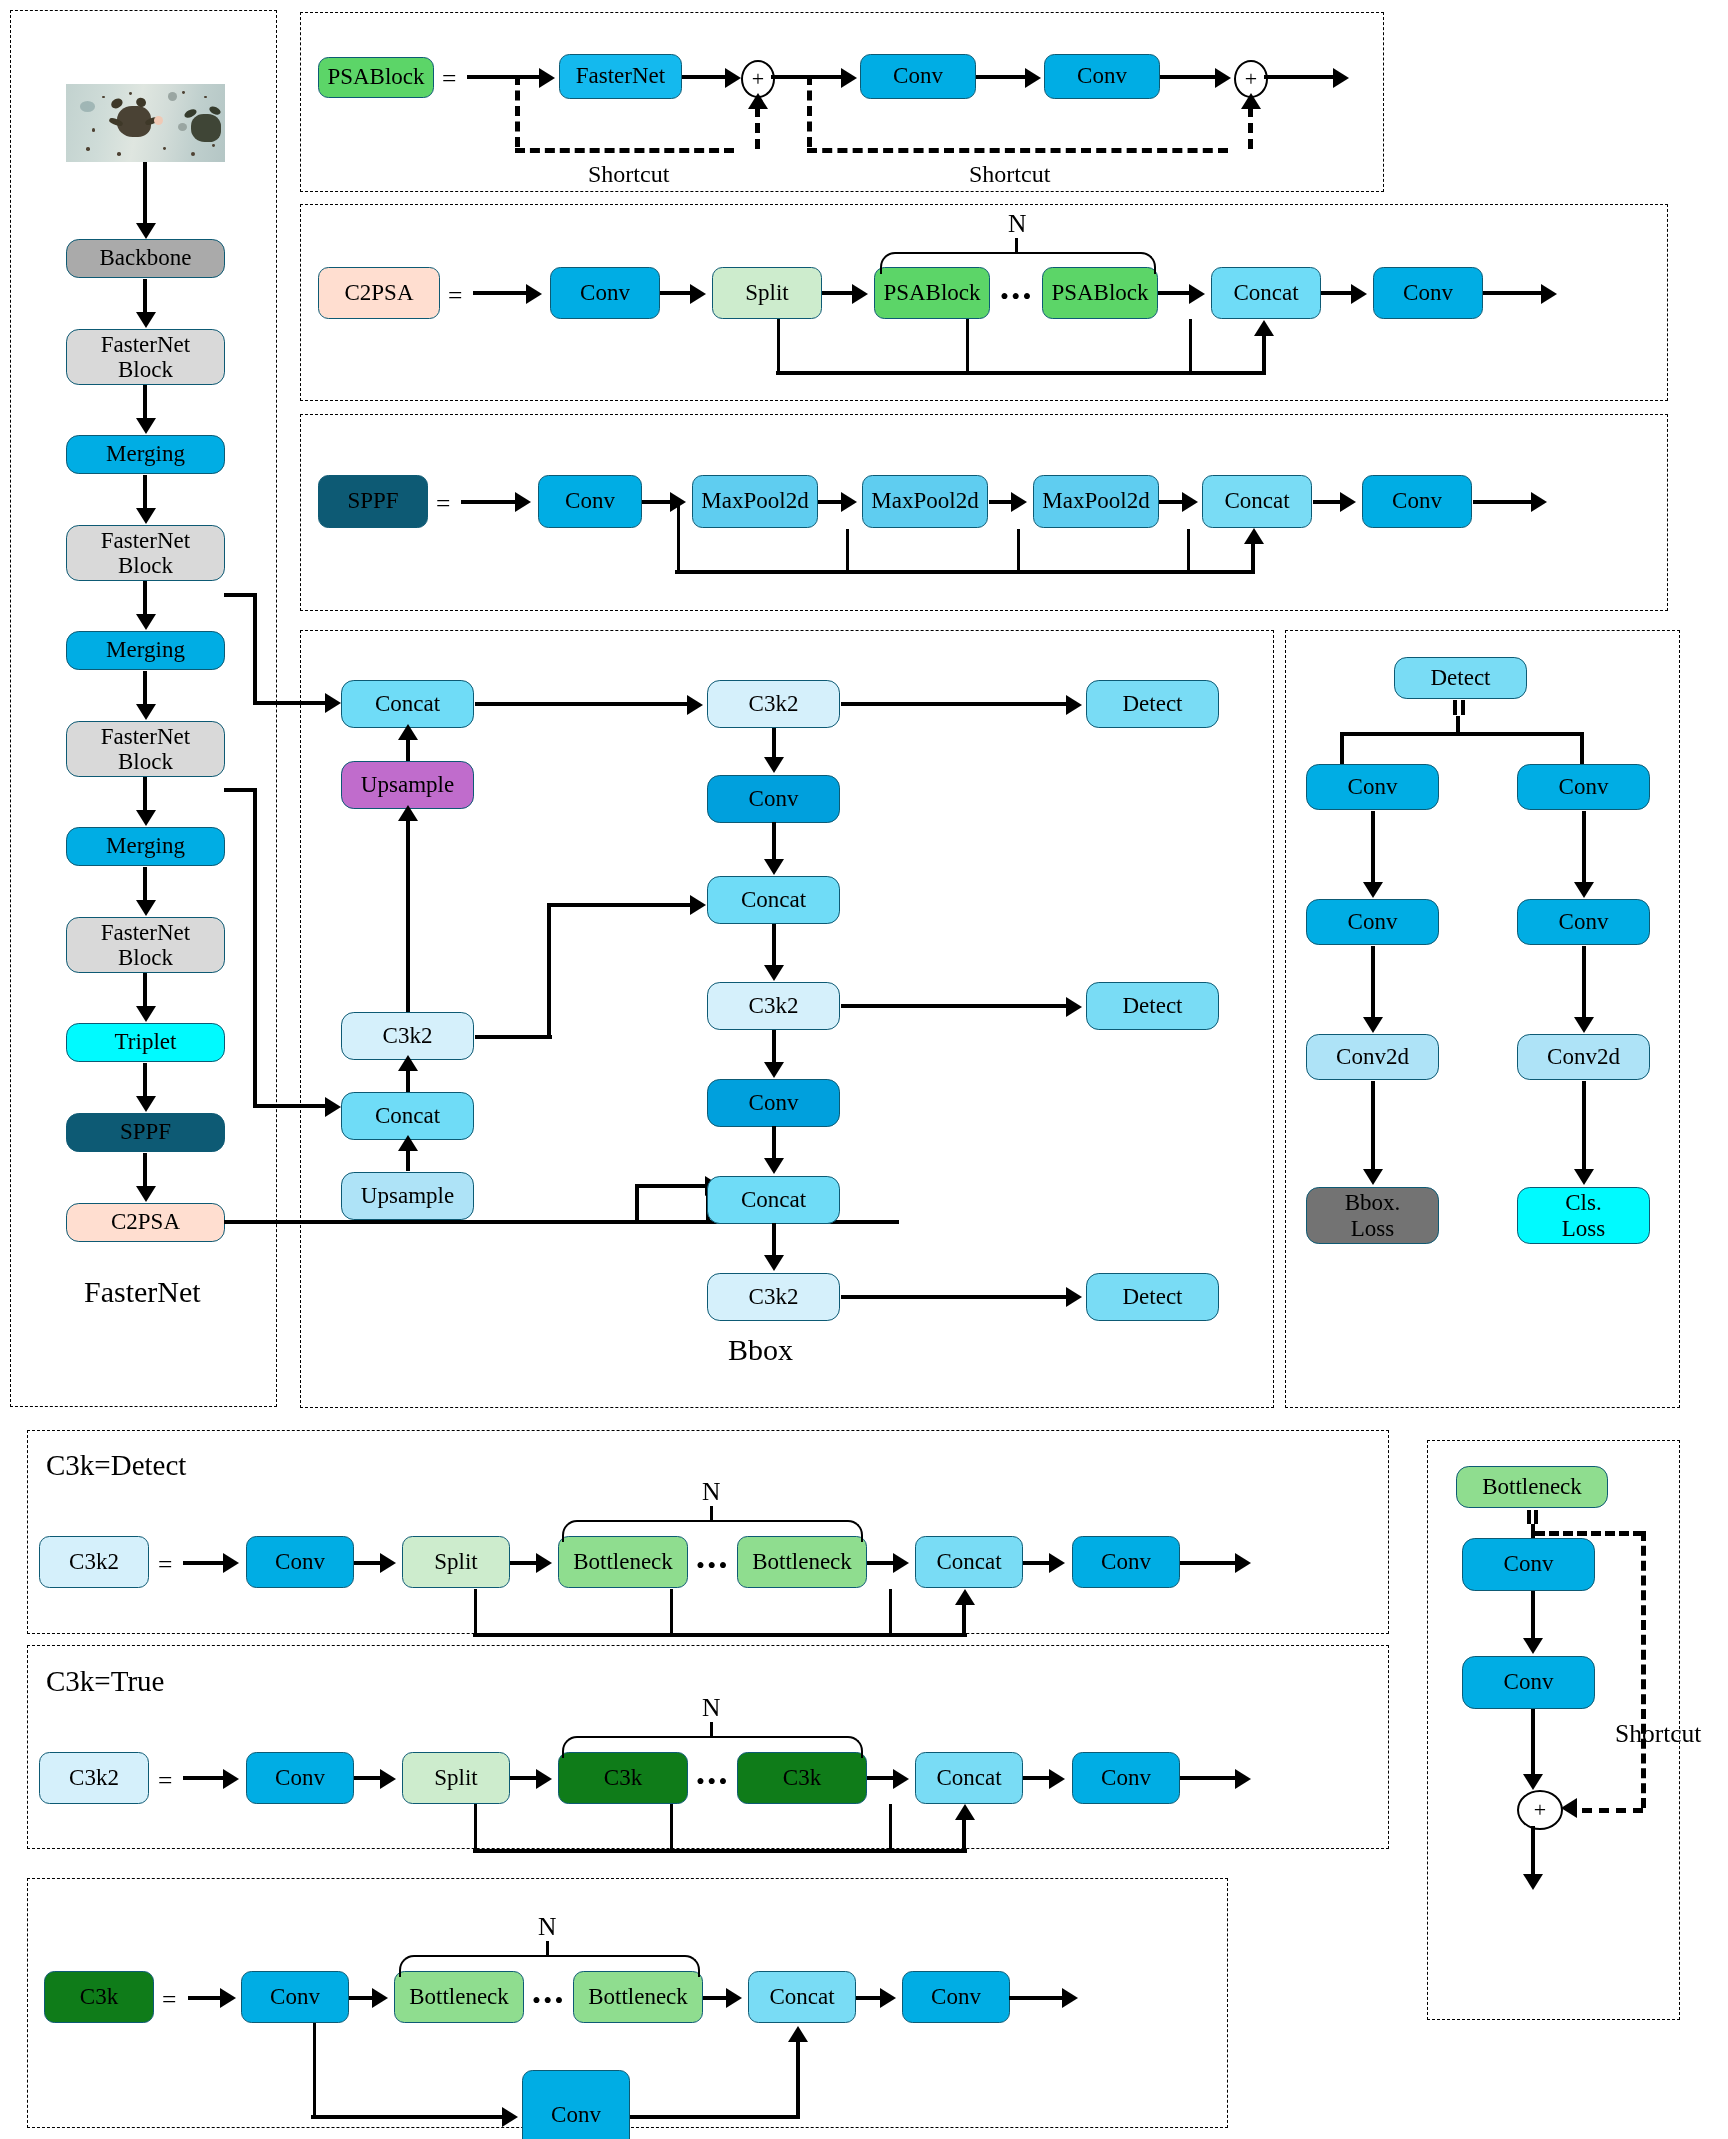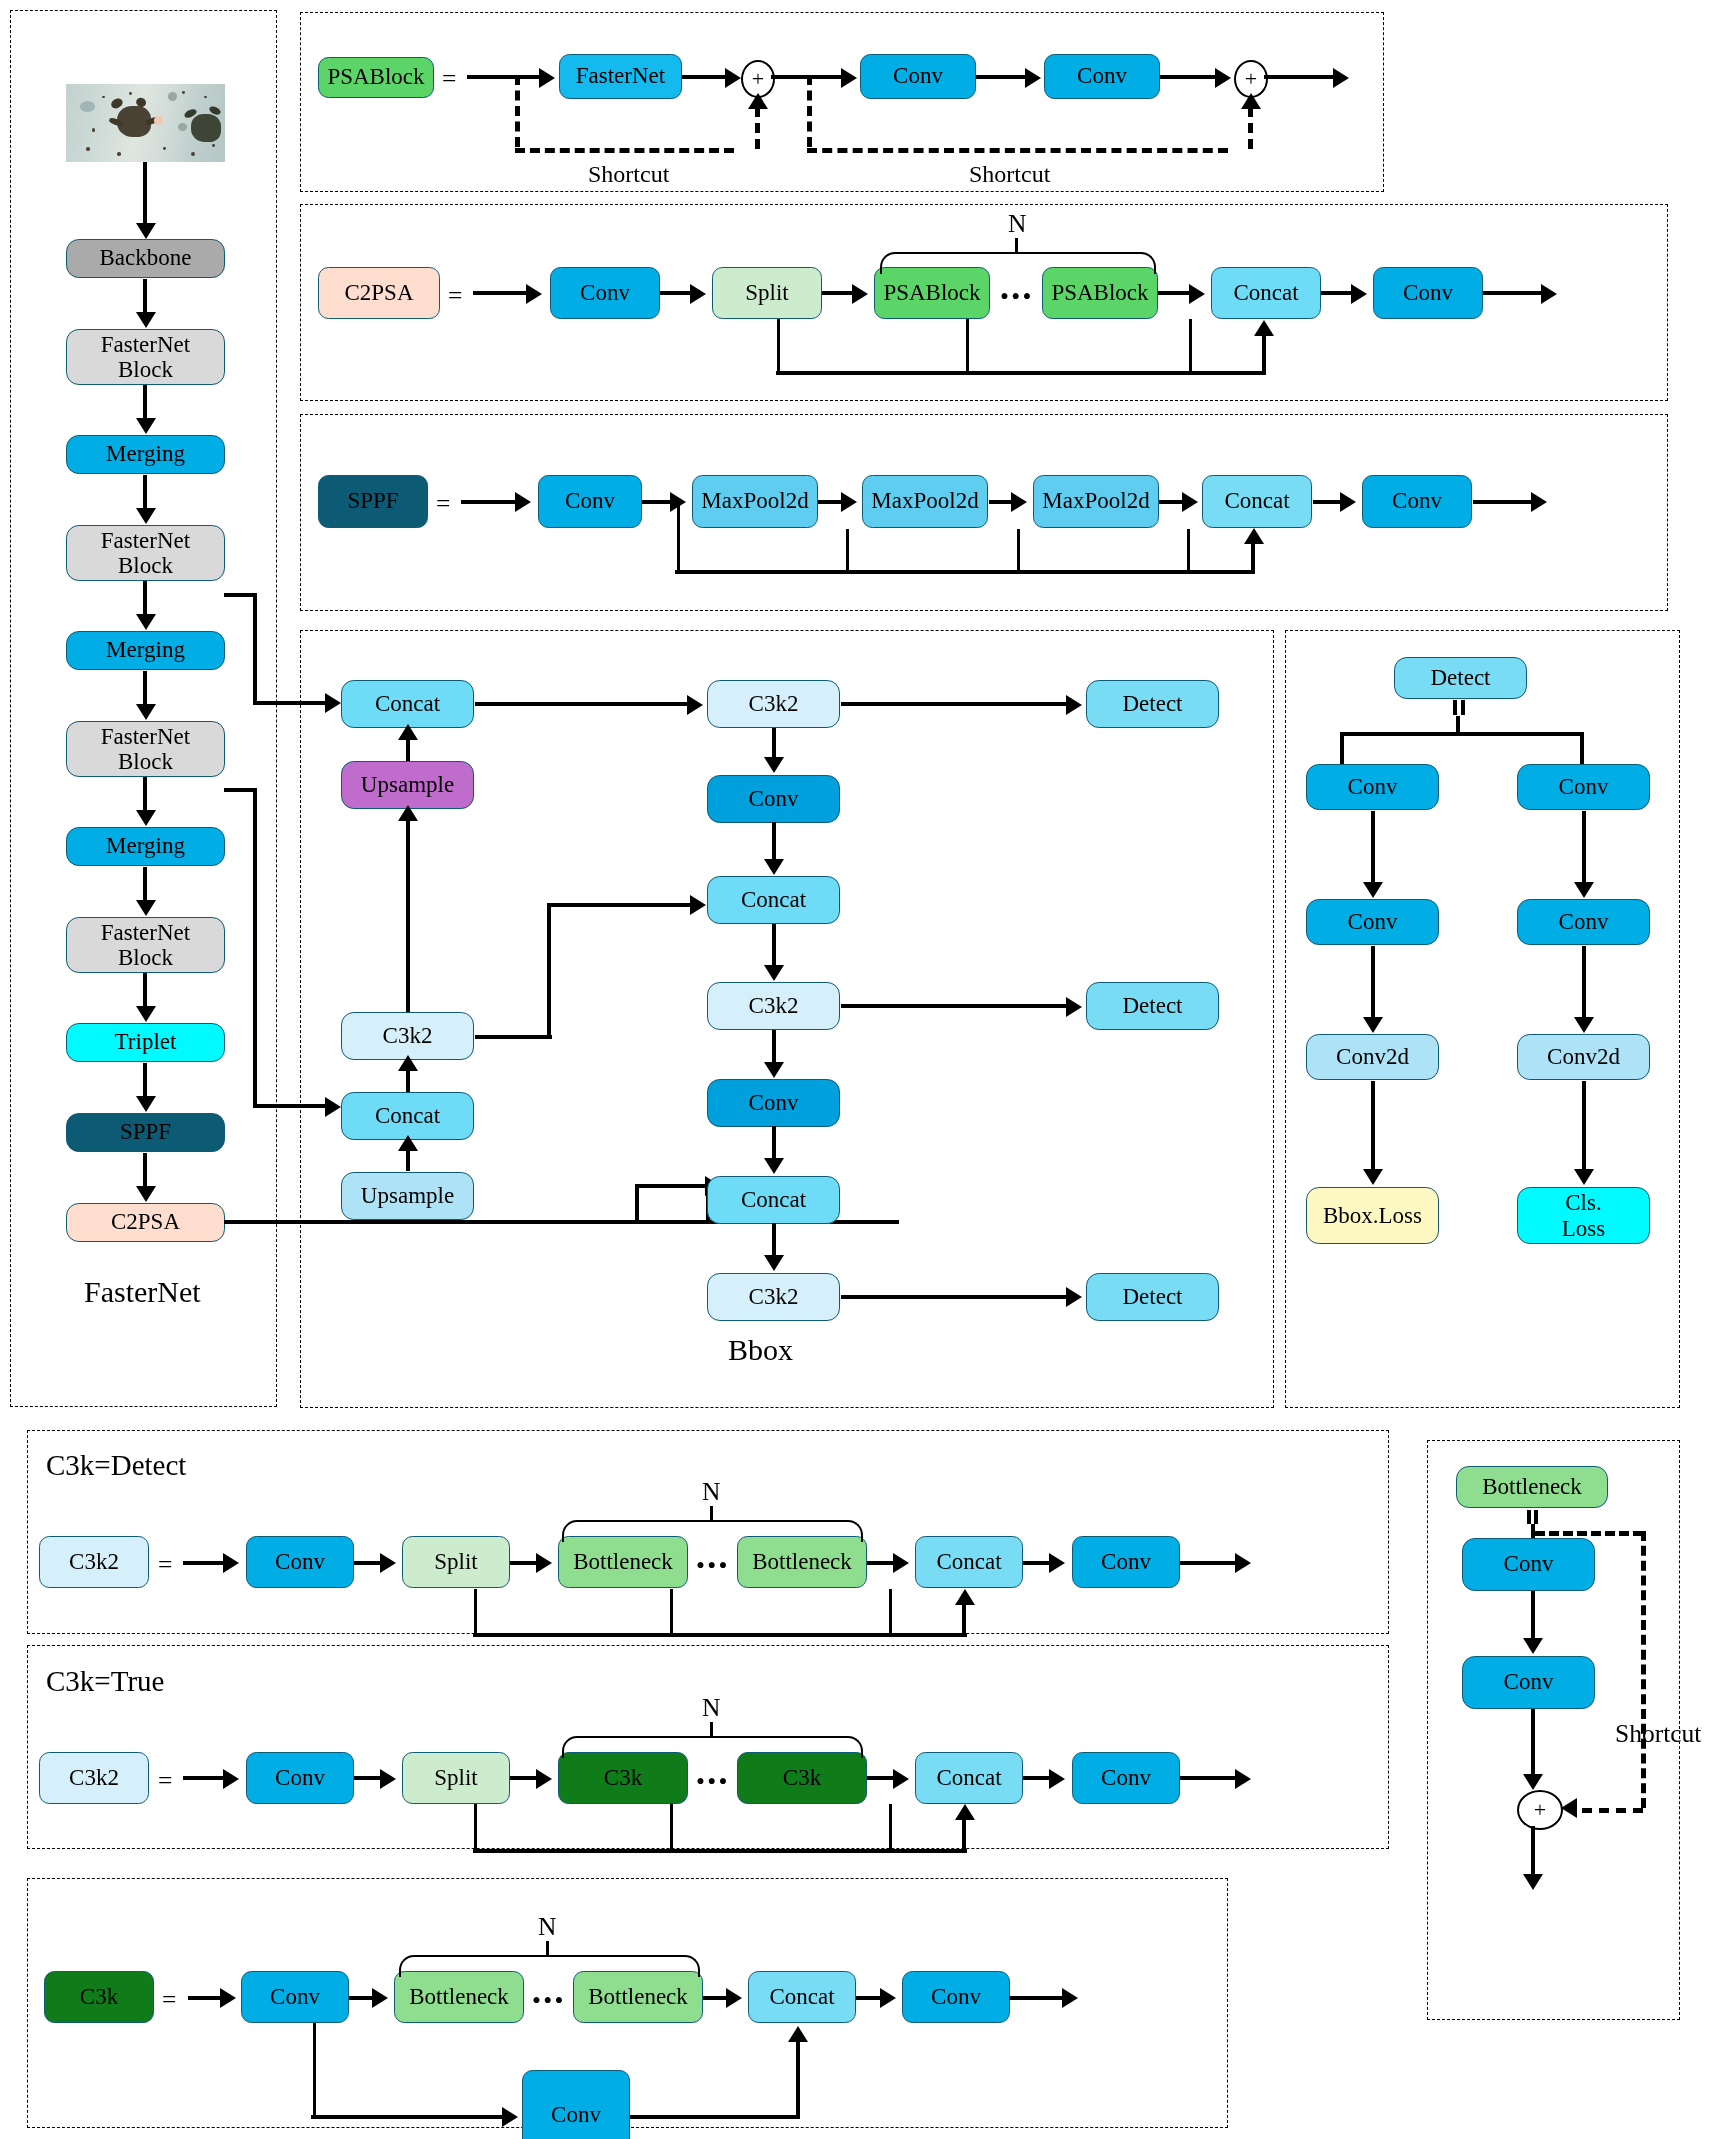--- a/index.html
+++ b/index.html
@@ -343,21 +343,21 @@
 
 <div class="node" style="left:1306px;top:764px;width:133px;height:46px;background:#00ade4;">Conv</div>
 <div class="vline" style="left:1371px;top:811px;height:75px;"></div>
 <div class="arr-d" style="left:1363px;top:882px;"></div>
 <div class="node" style="left:1306px;top:899px;width:133px;height:46px;background:#00ade4;">Conv</div>
 <div class="vline" style="left:1371px;top:946px;height:75px;"></div>
 <div class="arr-d" style="left:1363px;top:1017px;"></div>
 <div class="node" style="left:1306px;top:1034px;width:133px;height:46px;background:#aee3f7;">Conv2d</div>
 <div class="vline" style="left:1371px;top:1081px;height:93px;"></div>
 <div class="arr-d" style="left:1363px;top:1169px;"></div>
-<div class="node two" style="left:1306px;top:1187px;width:133px;height:57px;background:#fef9c3;">
+<div class="node two" style="left:1306px;top:1187px;width:133px;height:57px;background:#737373;flex-direction:column;">
   <span>Bbox.</span>
   <span>Loss</span>
 </div>
 
 <div class="node" style="left:1517px;top:764px;width:133px;height:46px;background:#00ade4;">Conv</div>
 <div class="vline" style="left:1582px;top:811px;height:75px;"></div>
 <div class="arr-d" style="left:1574px;top:882px;"></div>
 <div class="node" style="left:1517px;top:899px;width:133px;height:46px;background:#00ade4;">Conv</div>
 <div class="vline" style="left:1582px;top:946px;height:75px;"></div>
 <div class="arr-d" style="left:1574px;top:1017px;"></div>

